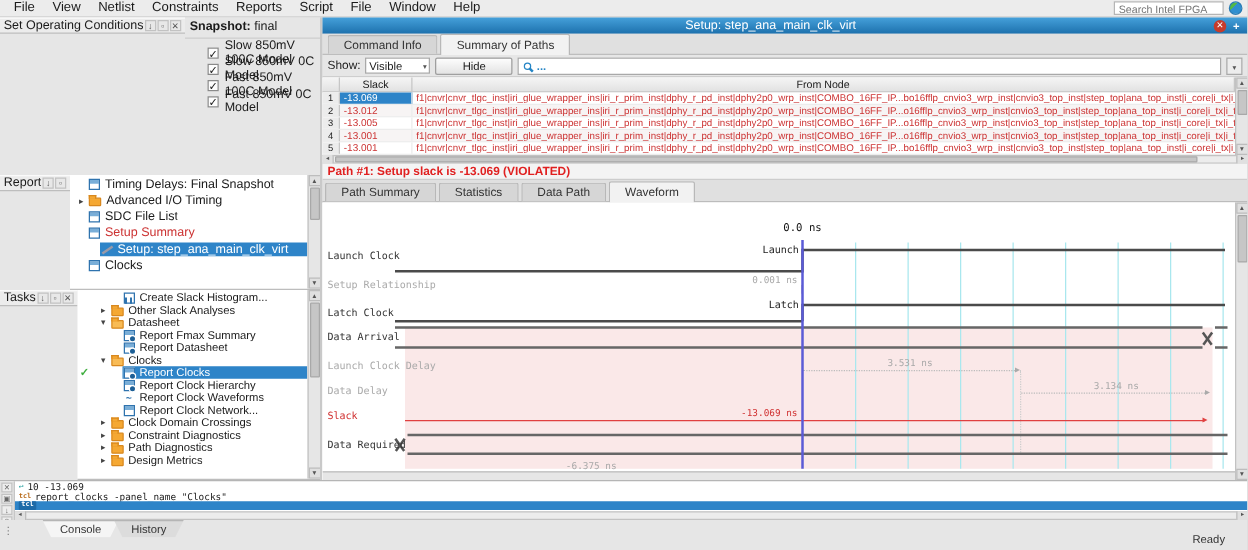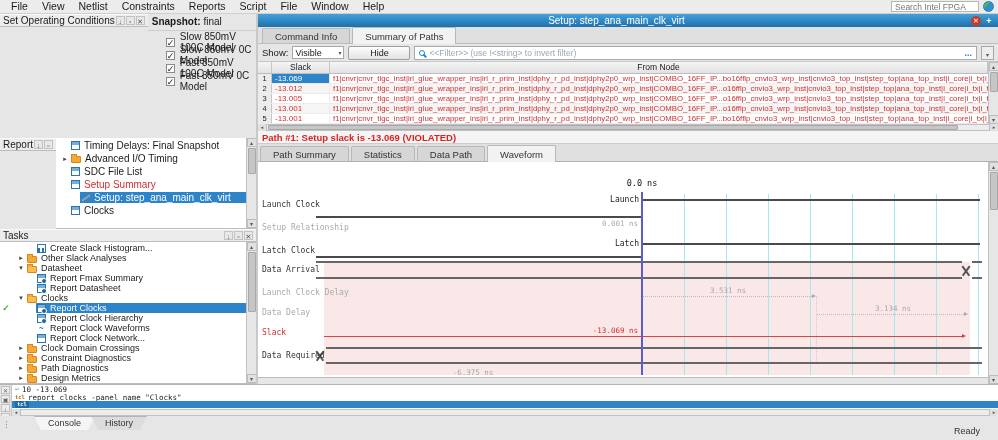--- a/index.html
+++ b/index.html
@@ -29,21 +29,21 @@
   .soc-body { flex:1; background:#e6e6e6; }
   .snapshot { padding:2px 4px 3px; border-bottom:1px solid #cdcdcd; font-size:10px; }
   .snapshot b { font-weight:bold; }
   .models { padding:5px 4px; }
   .model-row { display:flex; align-items:center; height:12px; margin-bottom:1px; }
   .cbx { width:9px; height:9px; border:1px solid #8a8a8a; background:#fdfdfd; margin:0 5px 0 14px; font-size:9px; line-height:8px; text-align:center; color:#222; }
   .model-lbl { font-size:10px; }
 
   
   .report-panel { height:92px; display:flex; flex-direction:row; }
-  .tasks-panel { flex:1; display:flex; flex-direction:column; }
+  .tasks-panel { flex:1; display:flex; flex-direction:row; }
   .tree-wrap { flex:1; background:#fff; border-bottom:1px solid #bdbdbd; display:flex; overflow:hidden; }
   .tree { flex:1; overflow:hidden; padding-top:1px; }
   .tree-row { display:flex; align-items:center; white-space:nowrap; }
   .report-panel .tree-row { height:13px; font-size:10px; }
   .tasks-panel .tree-row { height:10px; font-size:9px; }
   .gutter { width:12px; flex:none; text-align:center; font-size:9px; color:#3fae3f; font-weight:bold; line-height:10px; }
   .expander { width:10px; flex:none; font-size:7px; color:#444; text-align:center; }
   .hl { display:flex; align-items:center; flex:1; min-width:0; padding-left:1px; }
   .hl.selected { background:#2e84c8; color:#fff; }
   .hl.selected .lbl { color:#fff; }
@@ -447,21 +447,20 @@
 
       <div class="toolbar">
         <span class="show-lbl">Show:</span>
         <span class="select">
           <span class="val">Visible</span>
           <span class="dd">▾</span>
         </span>
         <span class="btn">Hide</span>
         <span class="filter">
           <span class="mag"></span>
-          <span class="ph">&lt;&lt;Filter&gt;&gt; (use !&lt;string&gt; to invert filter)</span>
           <span class="more">...</span>
         </span>
         <span class="dd-box"><span class="dd-btn">▾</span></span>
       </div>
 
       <div class="ptable">
         <div class="ptable-grid">
           <div class="thead">
             <span class="th c0"></span>
             <span class="th c1">Slack</span>

